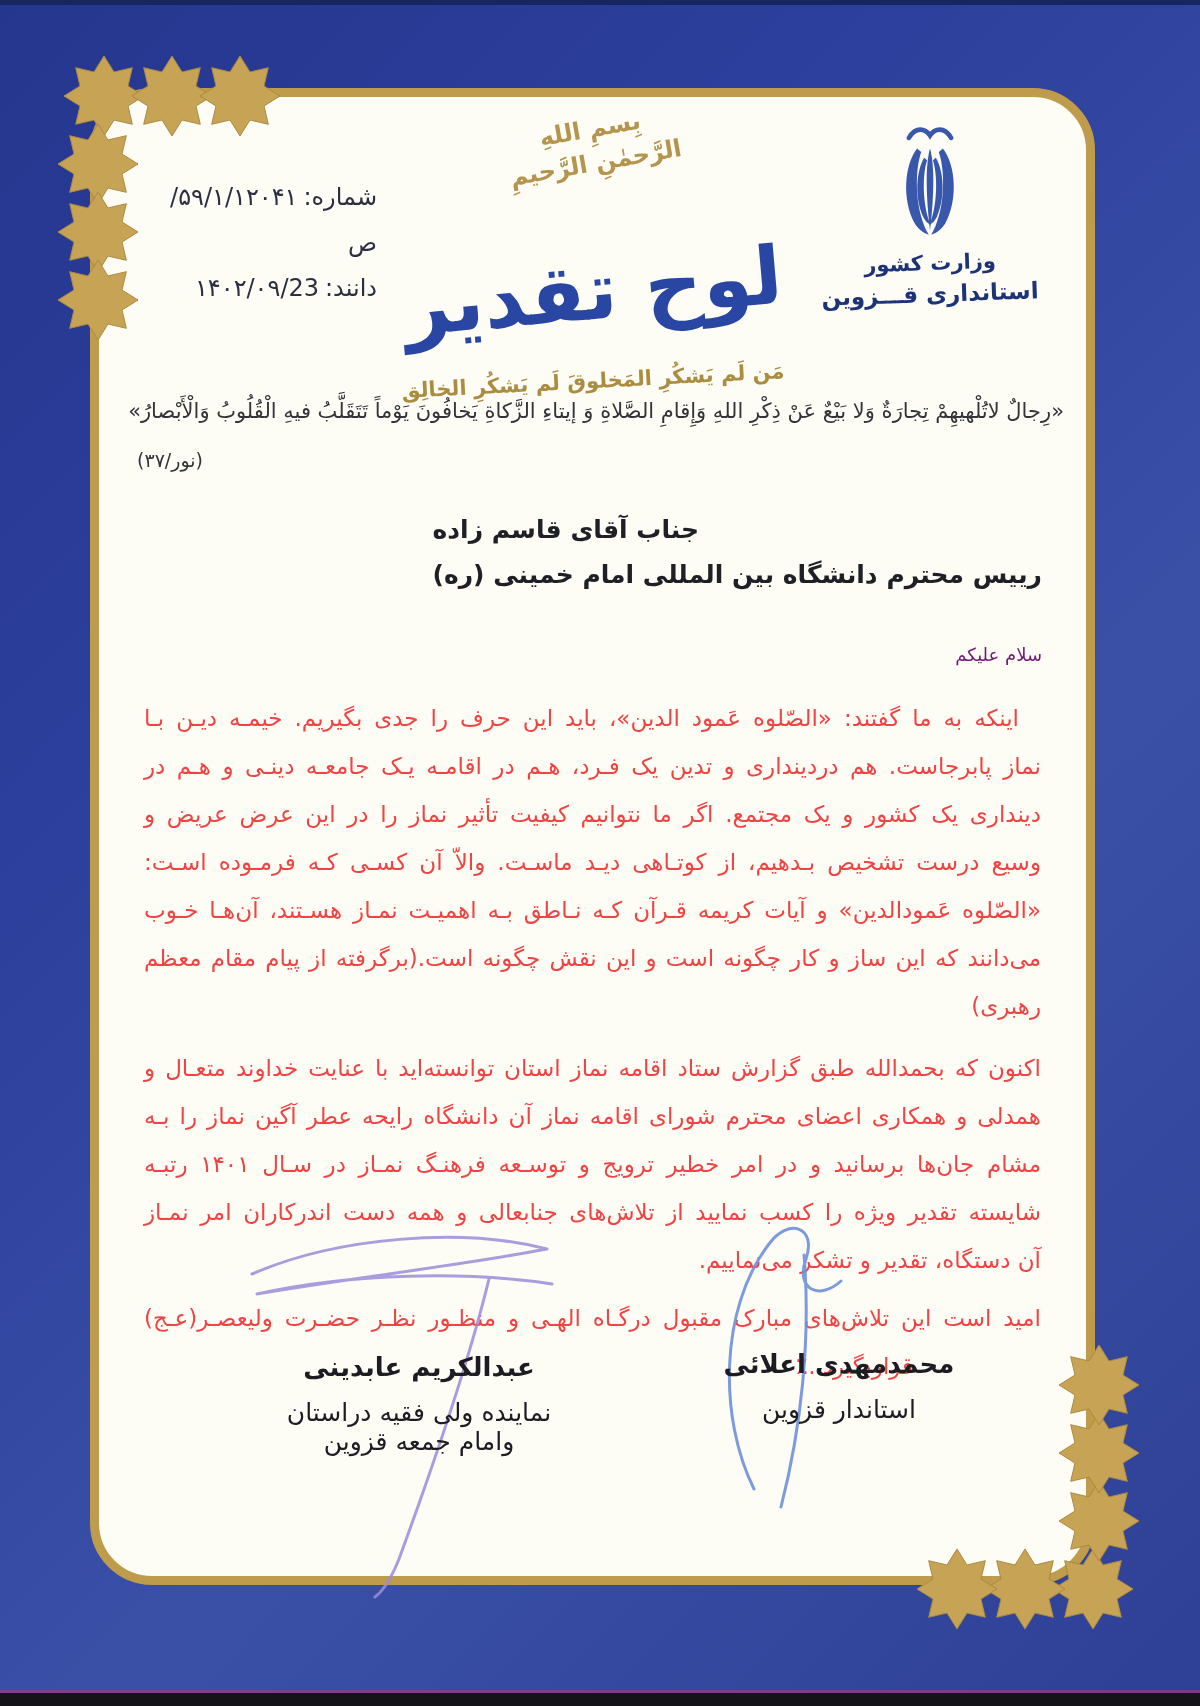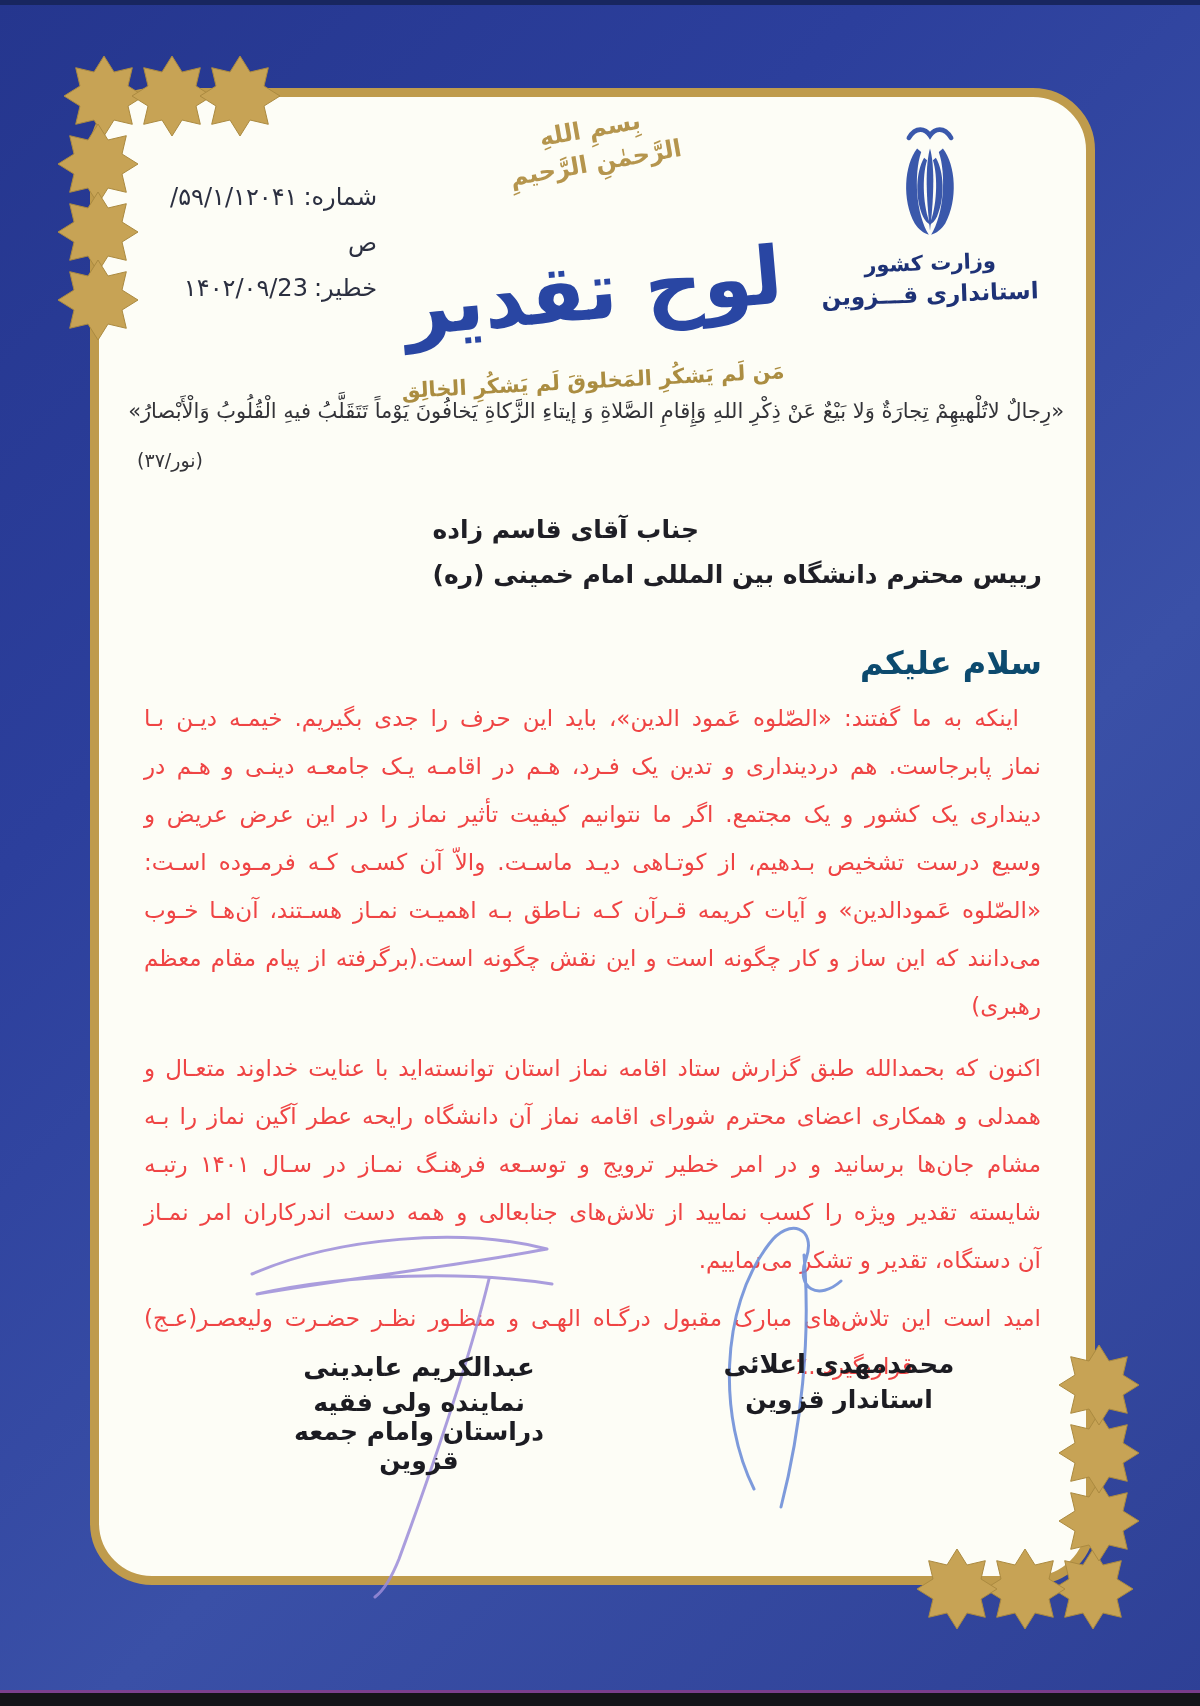--- a/index.html
+++ b/index.html
@@ -35,52 +35,52 @@
           color:#ab8d41;font-size:21px;font-weight:bold;white-space:nowrap;}
 
   .verse{position:absolute;top:302px;left:36px;right:22px;text-align:center;direction:rtl;
          color:#333338;font-size:21px;white-space:nowrap;}
   .verse-ref{position:absolute;top:352px;left:38px;color:#333338;font-size:19px;direction:rtl;}
 
   .addressee{position:absolute;top:418px;right:44px;direction:rtl;text-align:left;color:#1f1f26;}
   .addressee .a-name{font-size:25px;font-weight:bold;margin-bottom:16px;}
   .addressee .a-title{font-size:25px;font-weight:bold;}
 
-  .salutation{position:absolute;top:547px;right:44px;direction:rtl;font-size:32px;color:#0c4a6e;font-weight:bold;}
+  .salutation{position:absolute;top:547px;right:44px;direction:rtl;font-size:18px;color:#701a75;}
 
   .body-text{position:absolute;top:597px;left:45px;right:45px;direction:rtl;color:#ef4444;font-size:23px;}
   .para .line{text-align:justify;text-align-last:justify;line-height:48px;}
   .para.p1 .line:first-child{text-indent:22px;}
   .para.p2{margin-top:14px;}
   .para.p3{margin-top:10px;}
   .para.p2 .line:last-child,.para.p3 .line:last-child{text-align-last:right;}
   .para.p3 .line:last-child{padding-left:0;padding-right:128px;}
 
   .sig{position:absolute;direction:rtl;text-align:center;color:#1c1c22;}
   .sig-right{left:590px;width:300px;top:1252px;}
   .sig-left{left:165px;width:310px;top:1255px;}
   .sig .s-name{font-size:26px;font-weight:bold;}
-  .sig .s-title{font-size:25px;font-weight:bold;margin-top:6px;}
+  .sig .s-title{font-size:25px;font-weight:normal;margin-top:16px;}
   .ink{position:absolute;pointer-events:none;}
   .ink-right{left:560px;top:1092px;}
   .ink-left{left:128px;top:1102px;}
 </style>
 </head>
 <body>
 
 <div class="page">
 
   <div class="sheet">
 
     <div class="meta">
       <div>
         <span>شماره:</span><span class="v">۵۹/۱/۱۲۰۴۱/ص</span>
       </div>
       <div>
-        <span>خطیر:</span><span class="v">۱۴۰۲/۰۹/23</span>
+        <span>دانند:</span><span class="v">۱۴۰۲/۰۹/23</span>
       </div>
     </div>
 
     <div class="emblem-block">
       <svg width="118" height="122" viewBox="0 0 100 104">
         <g fill="#3a58ab">
           <path d="M50 20 C46.5 32 46 56 50 90 C54 56 53.5 32 50 20 Z"></path>
           <path d="M55 28 C62 40 63 62 56 78 C54.5 81.5 52 84 49.5 85 C56 70 57 44 52.5 30 Z"></path>
           <path d="M61 20 C72 34 74 64 63 84 C60 89 55 92.5 51 93.5 C62 76 64 42 57.5 23 Z"></path>
           <path d="M45 28 C38 40 37 62 44 78 C45.5 81.5 48 84 50.5 85 C44 70 43 44 47.5 30 Z"></path>

